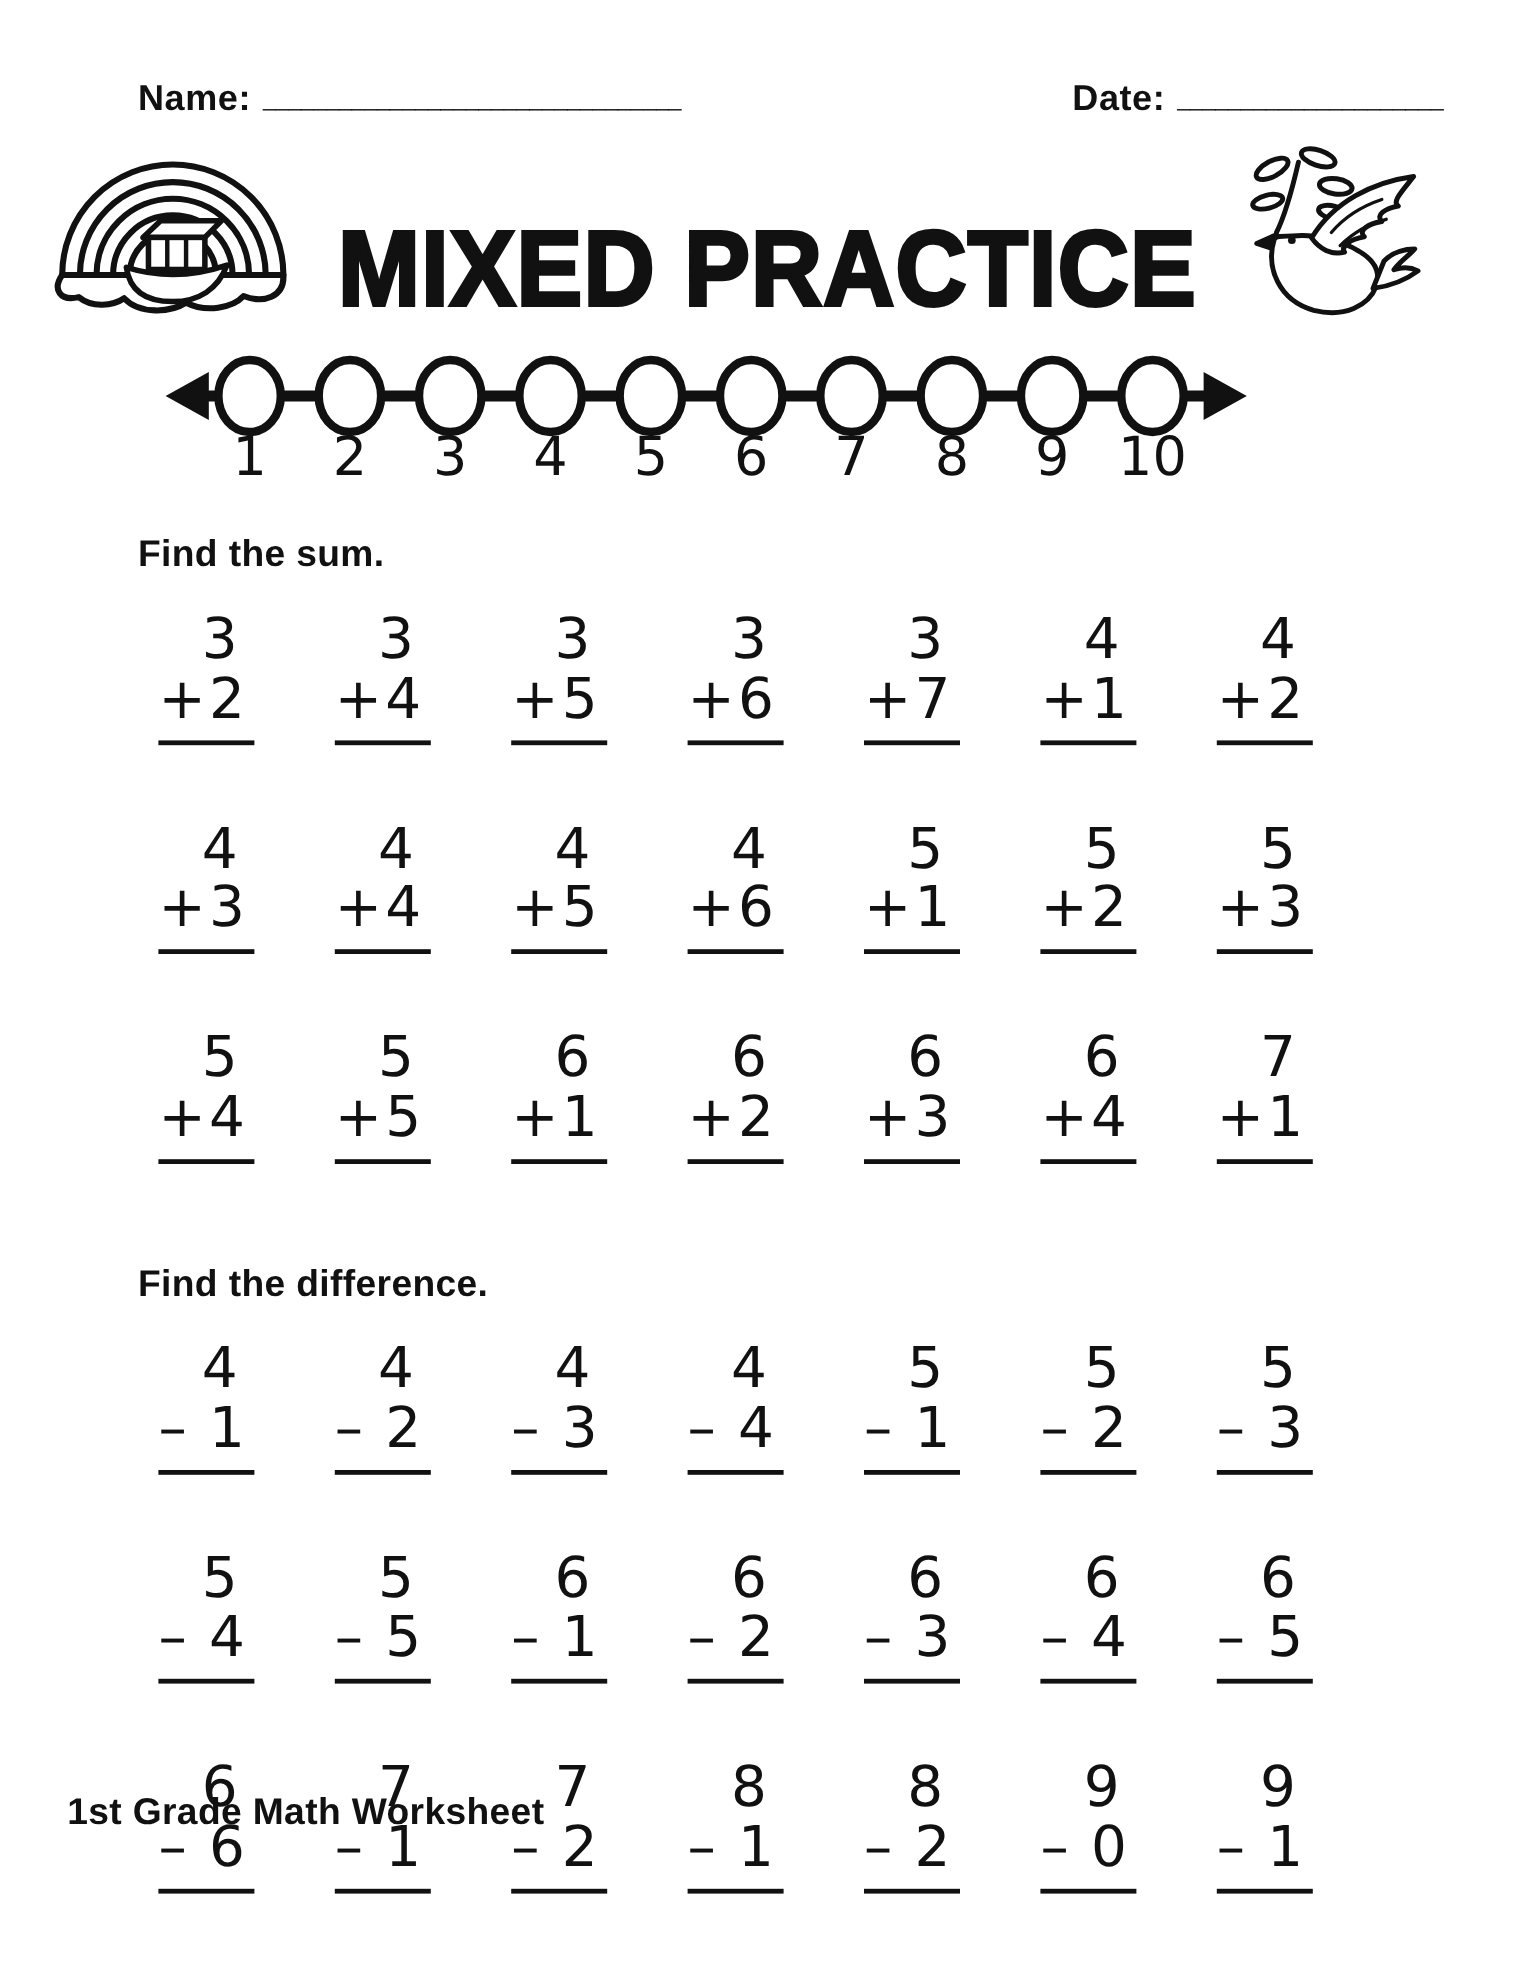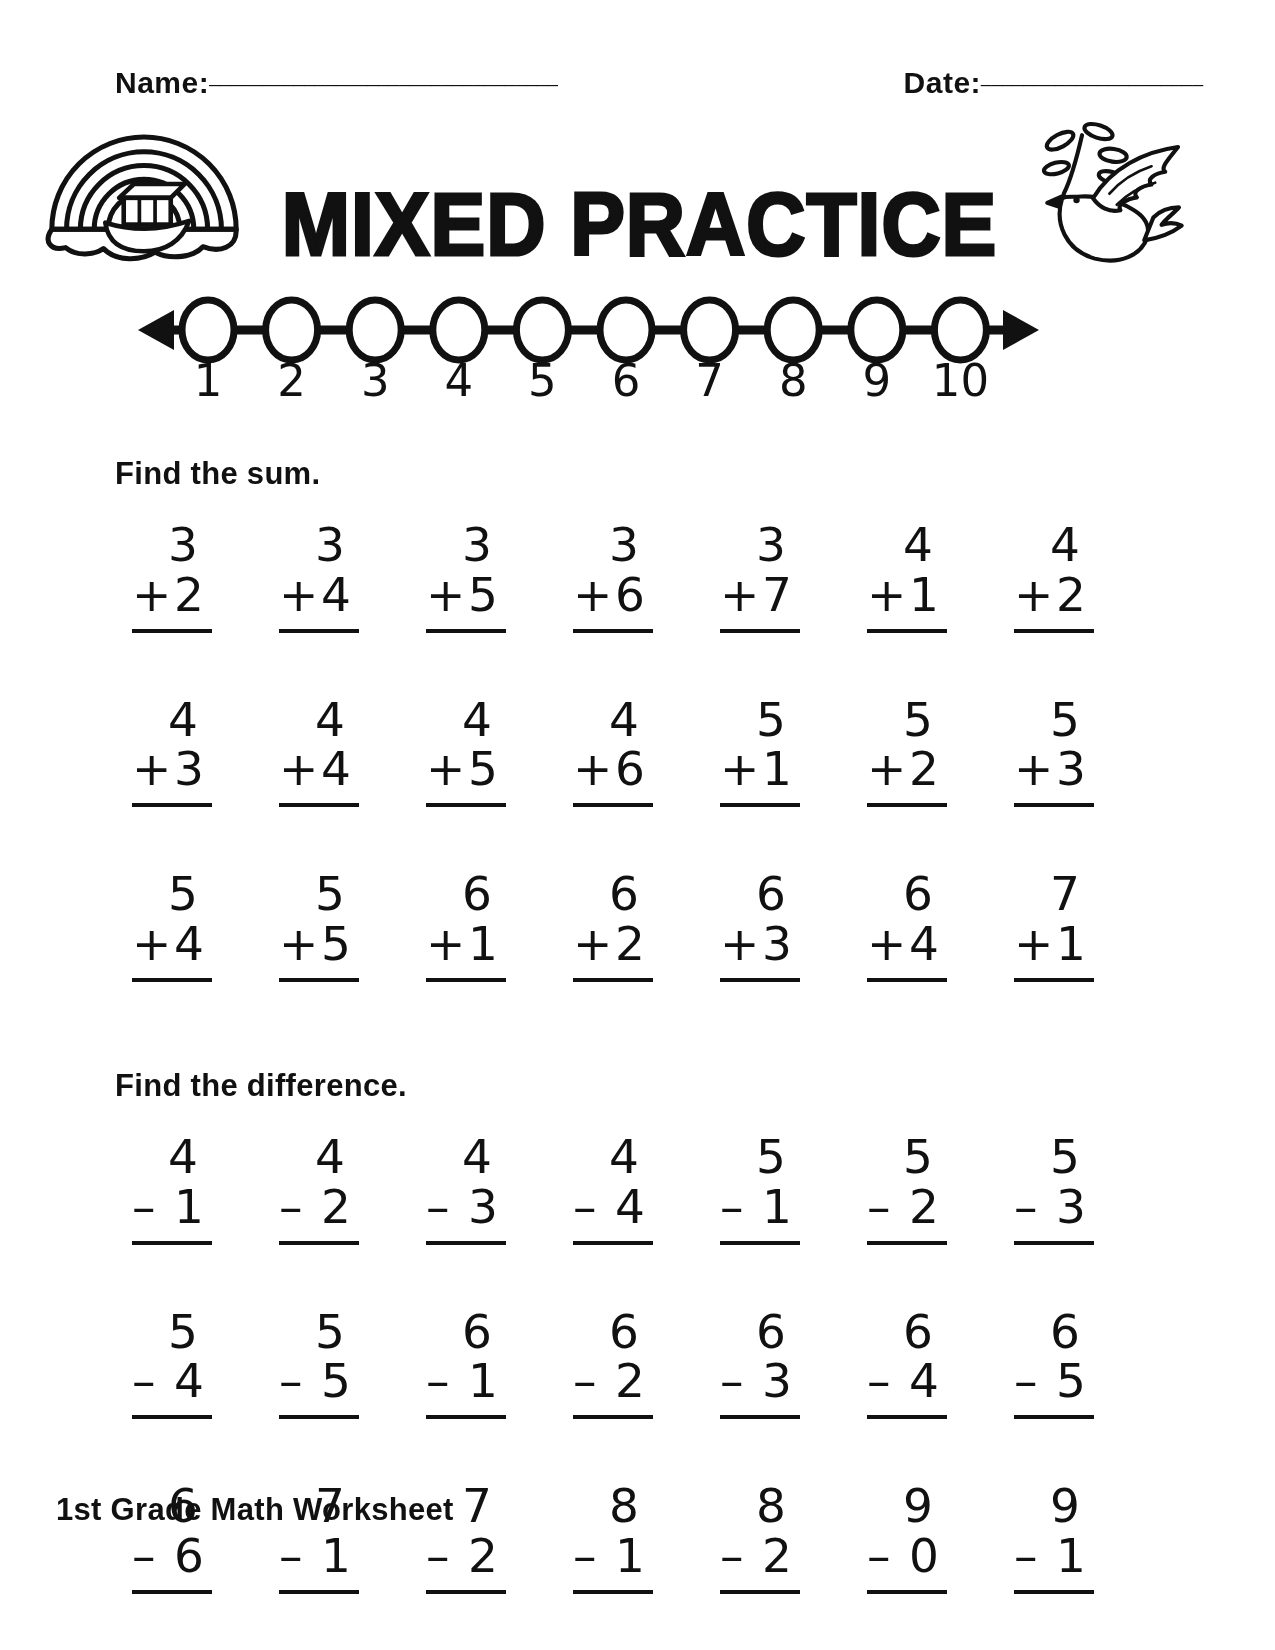--- a/index.html
+++ b/index.html
@@ -3,35 +3,35 @@
 <meta charset="utf-8">
 <style>
   :root { --ink:#111111; --paper:#ffffff; }
   * { margin:0; padding:0; box-sizing:border-box; }
   html,body { background:#ffffff; }
   body { width:1275px; height:1650px; font-family:"Liberation Sans", sans-serif; color:var(--ink); }
   .page { position:relative; width:1275px; height:1650px; background:var(--paper); overflow:hidden; }
 
   
   .header-row { display:flex; justify-content:space-between; align-items:flex-end; padding:66px 72px 0 115px; }
-  .field { display:flex; align-items:flex-start; gap:0; }
+  .field { display:flex; align-items:center; gap:10px; }
   .field-label { font-size:30px; font-weight:bold; letter-spacing:.5px; }
   .write-line { font-size:19px; font-weight:normal; letter-spacing:0; line-height:1.1; white-space:nowrap; }
 
   
   .art-row { display:flex; align-items:flex-end; margin-top:20px; padding:0 86px 0 38px; }
   .page-title { flex:1; text-align:center; font-size:82px; font-weight:900; letter-spacing:1px;
                 -webkit-text-stroke:3px var(--ink); transform:scaleY(1.08); white-space:nowrap; }
   .art { flex:0 0 auto; }
 
   
   .numberline-wrap { margin:18px 0 0 136px; }
 
   
-  .section-heading { margin:52px 0 0 115px; font-size:31px; font-weight:bold; letter-spacing:.3px; }
+  .section-heading { margin:40px 0 0 115px; font-size:31px; font-weight:bold; letter-spacing:.3px; }
   .problems-grid { display:grid; grid-template-columns:repeat(7,147px); margin:28px 0 6px 132px; }
   .problem { width:80px; font-family:"DejaVu Sans", sans-serif; font-size:47px; line-height:1.06; }
   .p-top { text-align:right; padding-right:14px; }
   .p-bottom { display:flex; justify-content:space-between; padding-right:8px; }
   .answer-line { border-top:4px solid var(--ink); margin-top:9px; width:100%; }
   .answer-space { height:34px; }
 
   
   .footer { position:absolute; left:56px; right:84px; bottom:122px; display:flex; justify-content:space-between;
             font-size:31px; font-weight:bold; letter-spacing:.3px; }

